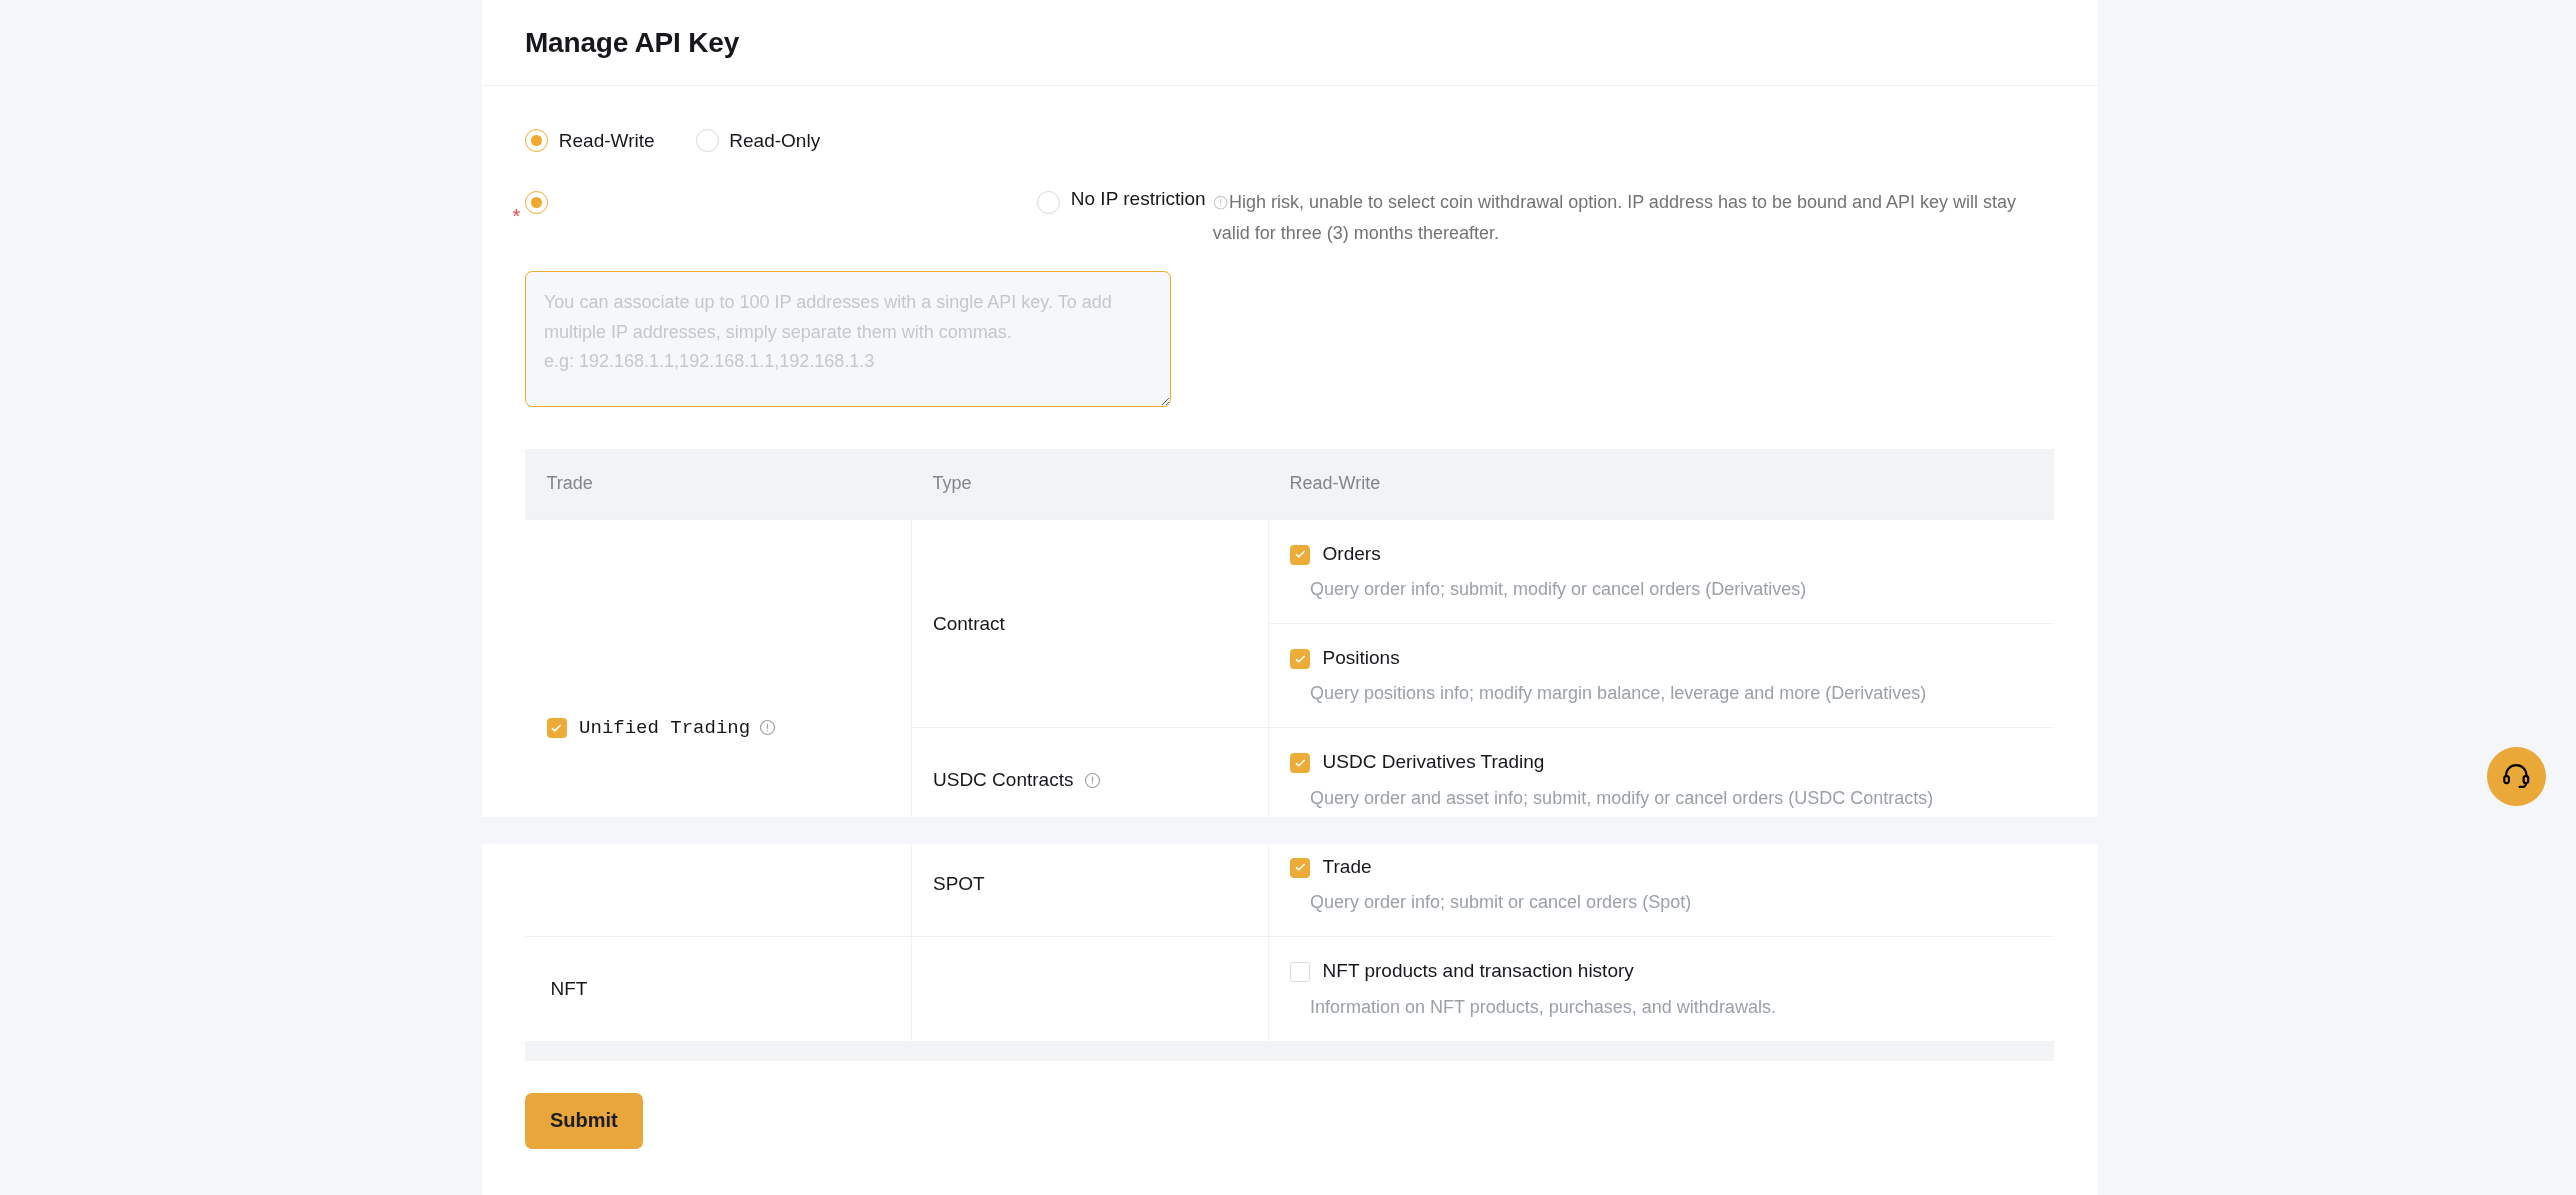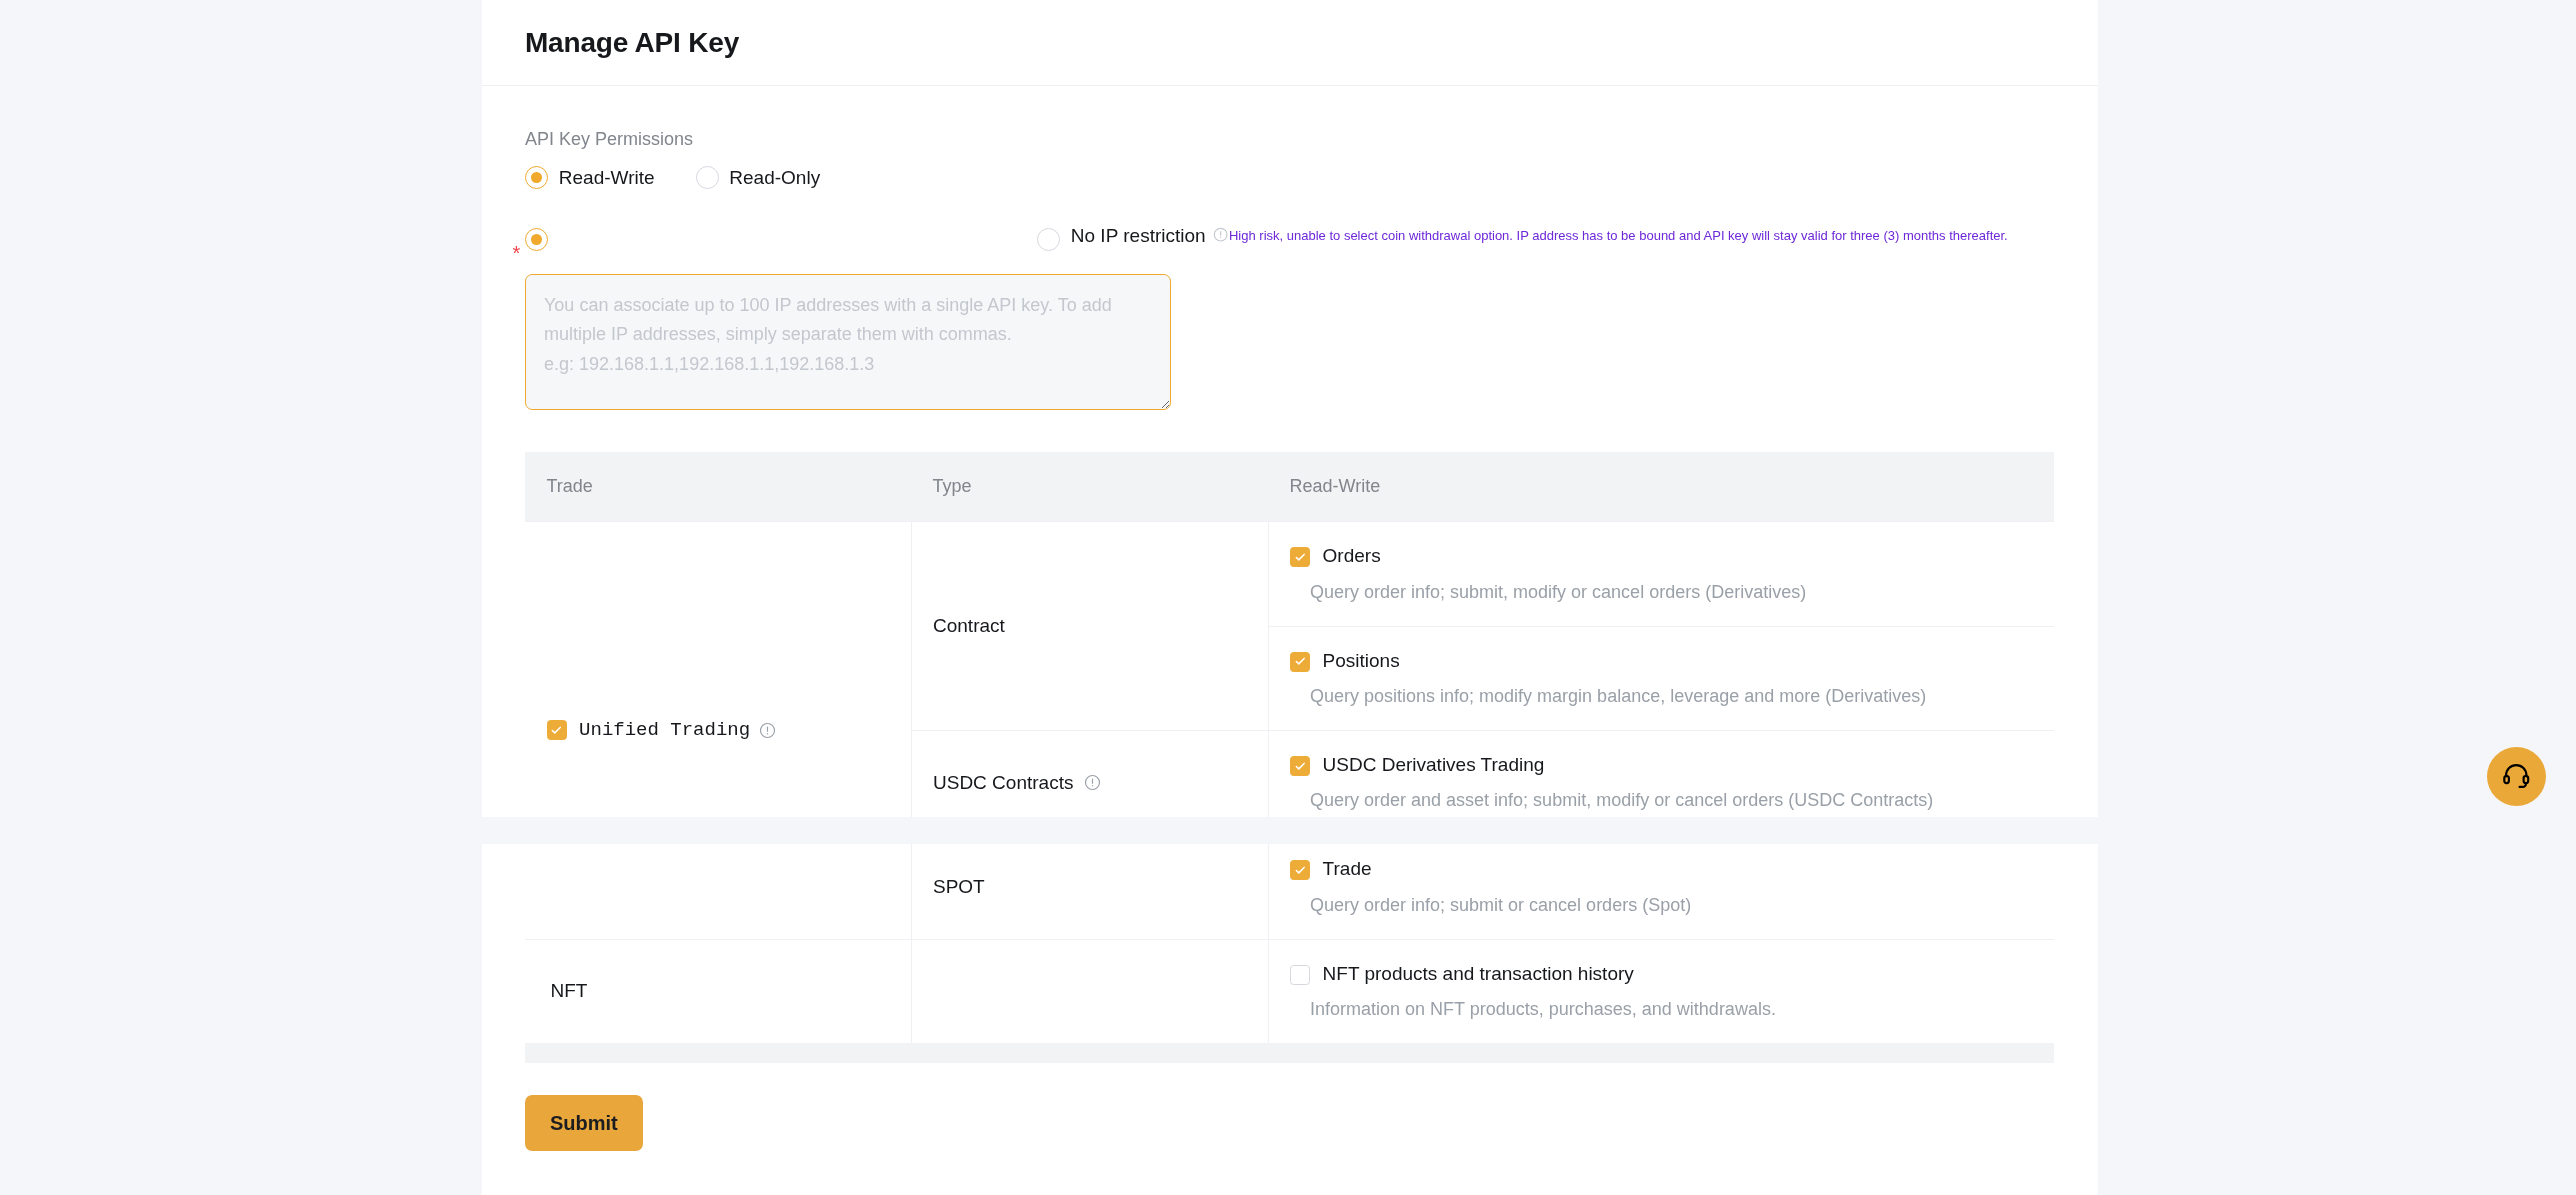--- a/index.html
+++ b/index.html
@@ -113,26 +113,25 @@
     flex: 1;
   }
   .ip-right .radio-dot { margin-top: 2.7px; }
   .ip-right-label {
     font-size: 19px;
     color: #16181c;
     margin-left: 10.8px;
     white-space: nowrap;
   }
   .warn-text {
-    font-size: 13px;
-    color: #6d28d9;
+    font-size: 18px;
+    color: #737373;
     line-height: 1.62;
     margin-left: 7.2px;
     max-width: 826px;
-    text-align: center;
   }
   .warn-icon {
     display: inline-block;
     vertical-align: -1.8px;
     margin-right: 0.9px;
   }
 
   
   .ta-wrap {
     margin-top: 23px;
@@ -299,21 +298,20 @@
 <div class="page">
 
   <div class="panel">
 
     <div class="panel-header">
       <div class="panel-title">Manage API Key</div>
     </div>
 
     <div class="panel-body">
 
-      <div class="section-label">API Key Permissions</div>
 
       <div class="radio-row">
         <label class="radio-opt">
           <span class="radio-dot on"></span>
           <span class="radio-label">Read-Write</span>
         </label>
         <label class="radio-opt">
           <span class="radio-dot"></span>
           <span class="radio-label">Read-Only</span>
         </label>

